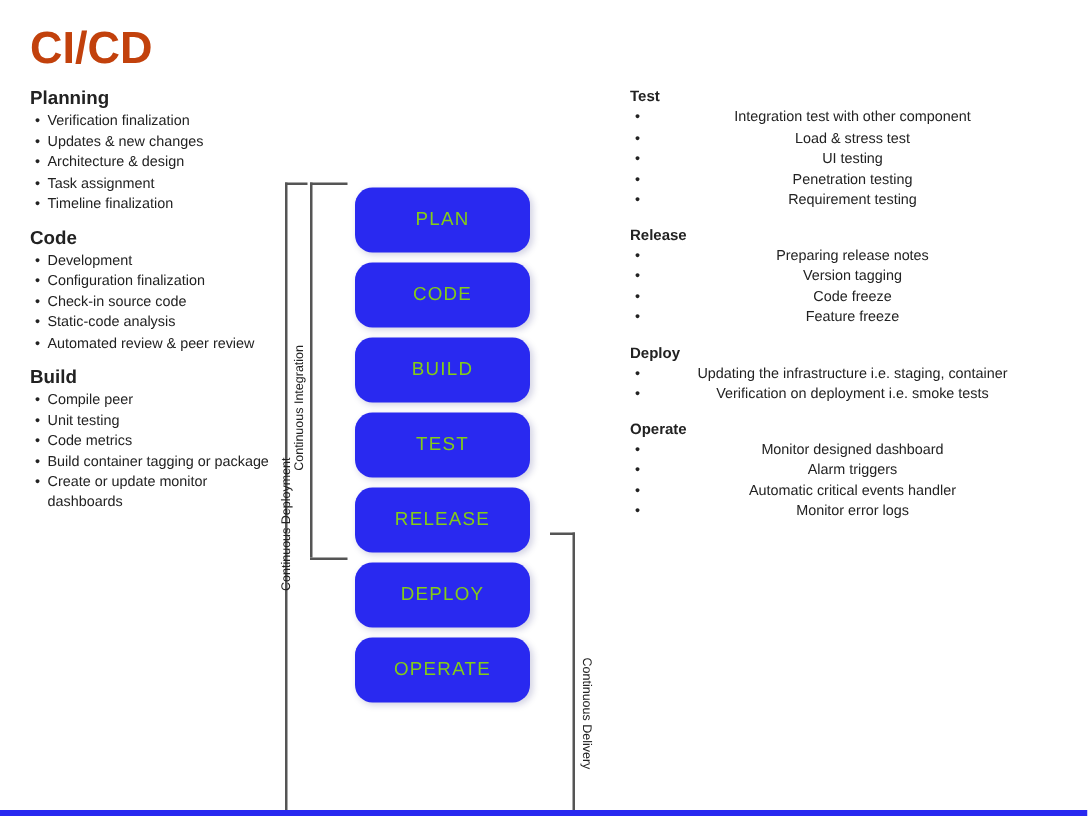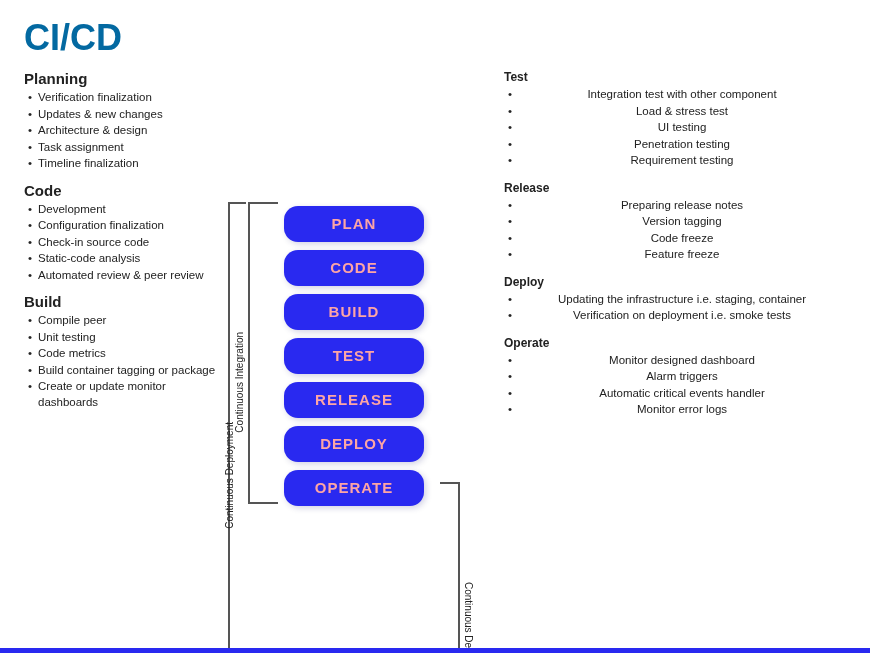--- a/index.html
+++ b/index.html
@@ -15,21 +15,21 @@
       width: 870px;
       height: 653px;
       background: #ffffff;
       padding: 20px 24px 16px 24px;
       display: flex;
       flex-direction: column;
     }
     .title {
       font-size: 36px;
       font-weight: bold;
-      color: #0369a1;
+      color: #c2410c;
       margin-bottom: 14px;
       line-height: 1;
     }
     .main-content {
       display: flex;
       flex: 1;
       gap: 0;
     }
     
     .left-col {
@@ -197,28 +197,28 @@
       display: flex;
       flex-direction: column;
       align-items: center;
       gap: 8px;
       margin-top: 4px;
       position: relative;
       z-index: 2;
     }
     .stage-btn {
       width: 140px;
-      height: 36px;
+      height: 52px;
       background: #2929f0;
       border-radius: 14px;
       display: flex;
       align-items: center;
       justify-content: center;
-      color: #fca5a5;
-      font-weight: bold;
+      color: #84cc16;
+      font-weight: normal;
       font-size: 15px;
       letter-spacing: 1px;
       box-shadow: 2px 2px 6px rgba(0,0,100,0.18);
     }
     
     .right-col {
       flex: 1;
       font-size: 11.5px;
       color: #222;
       padding-left: 20px;

